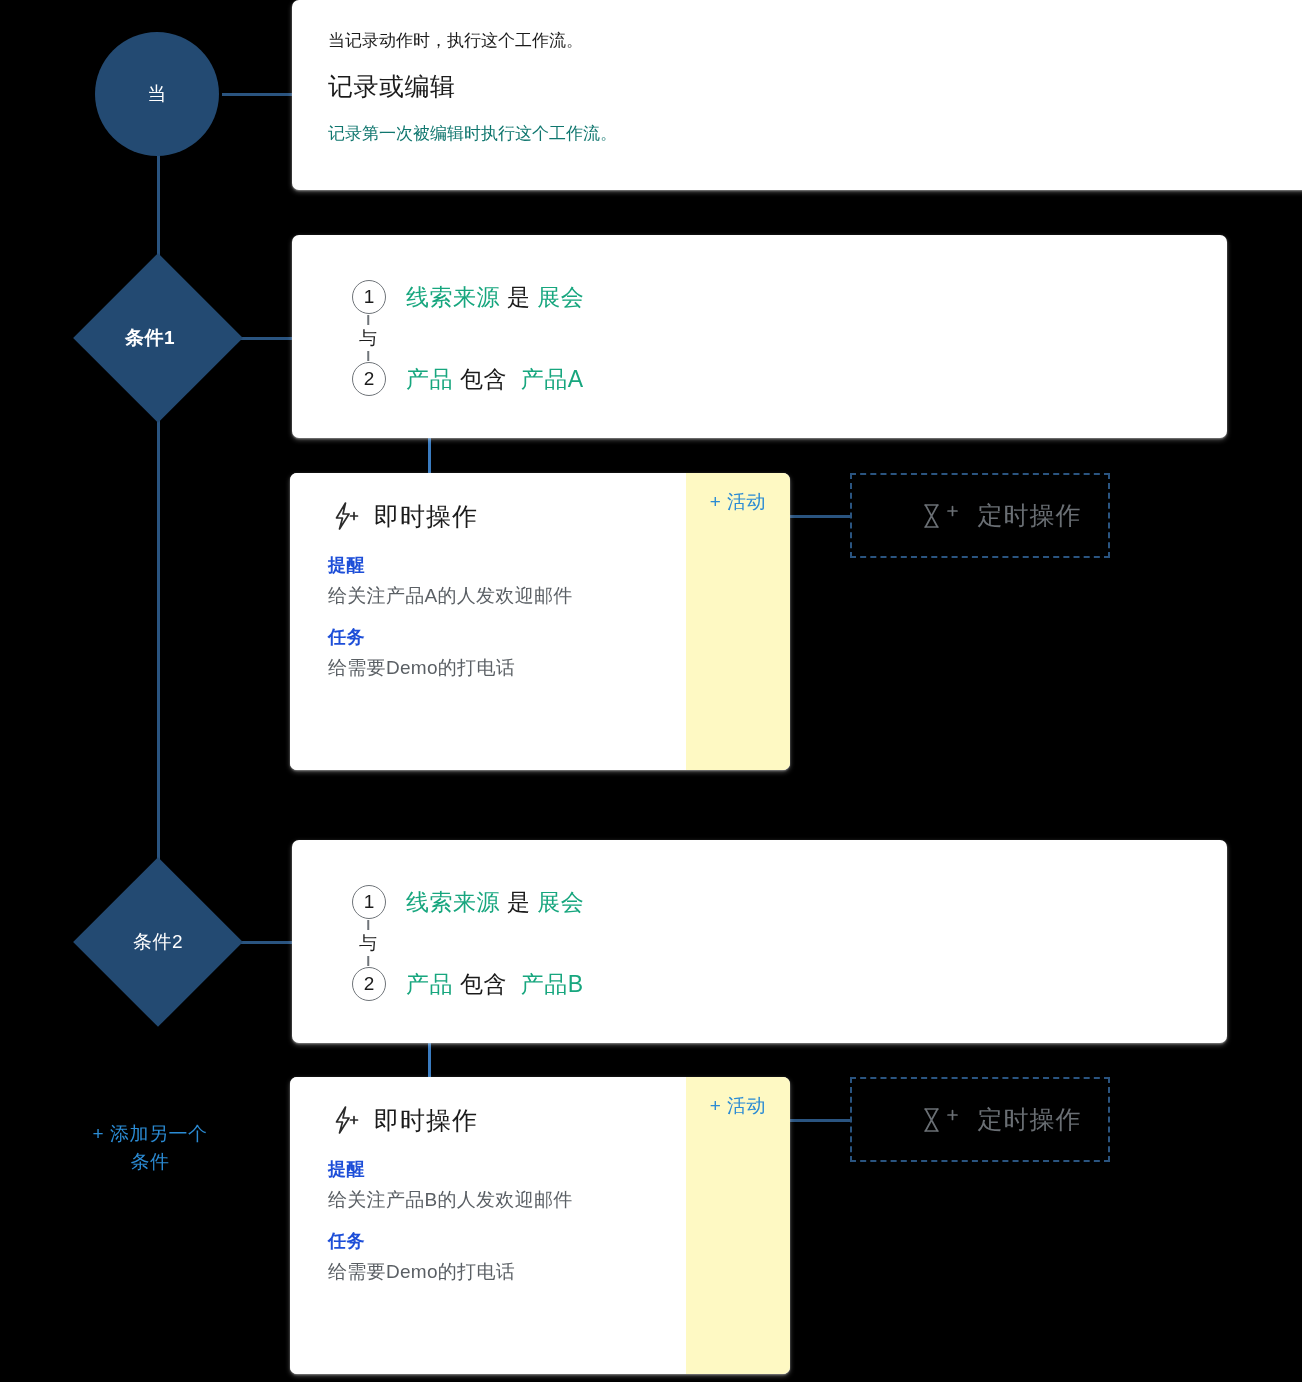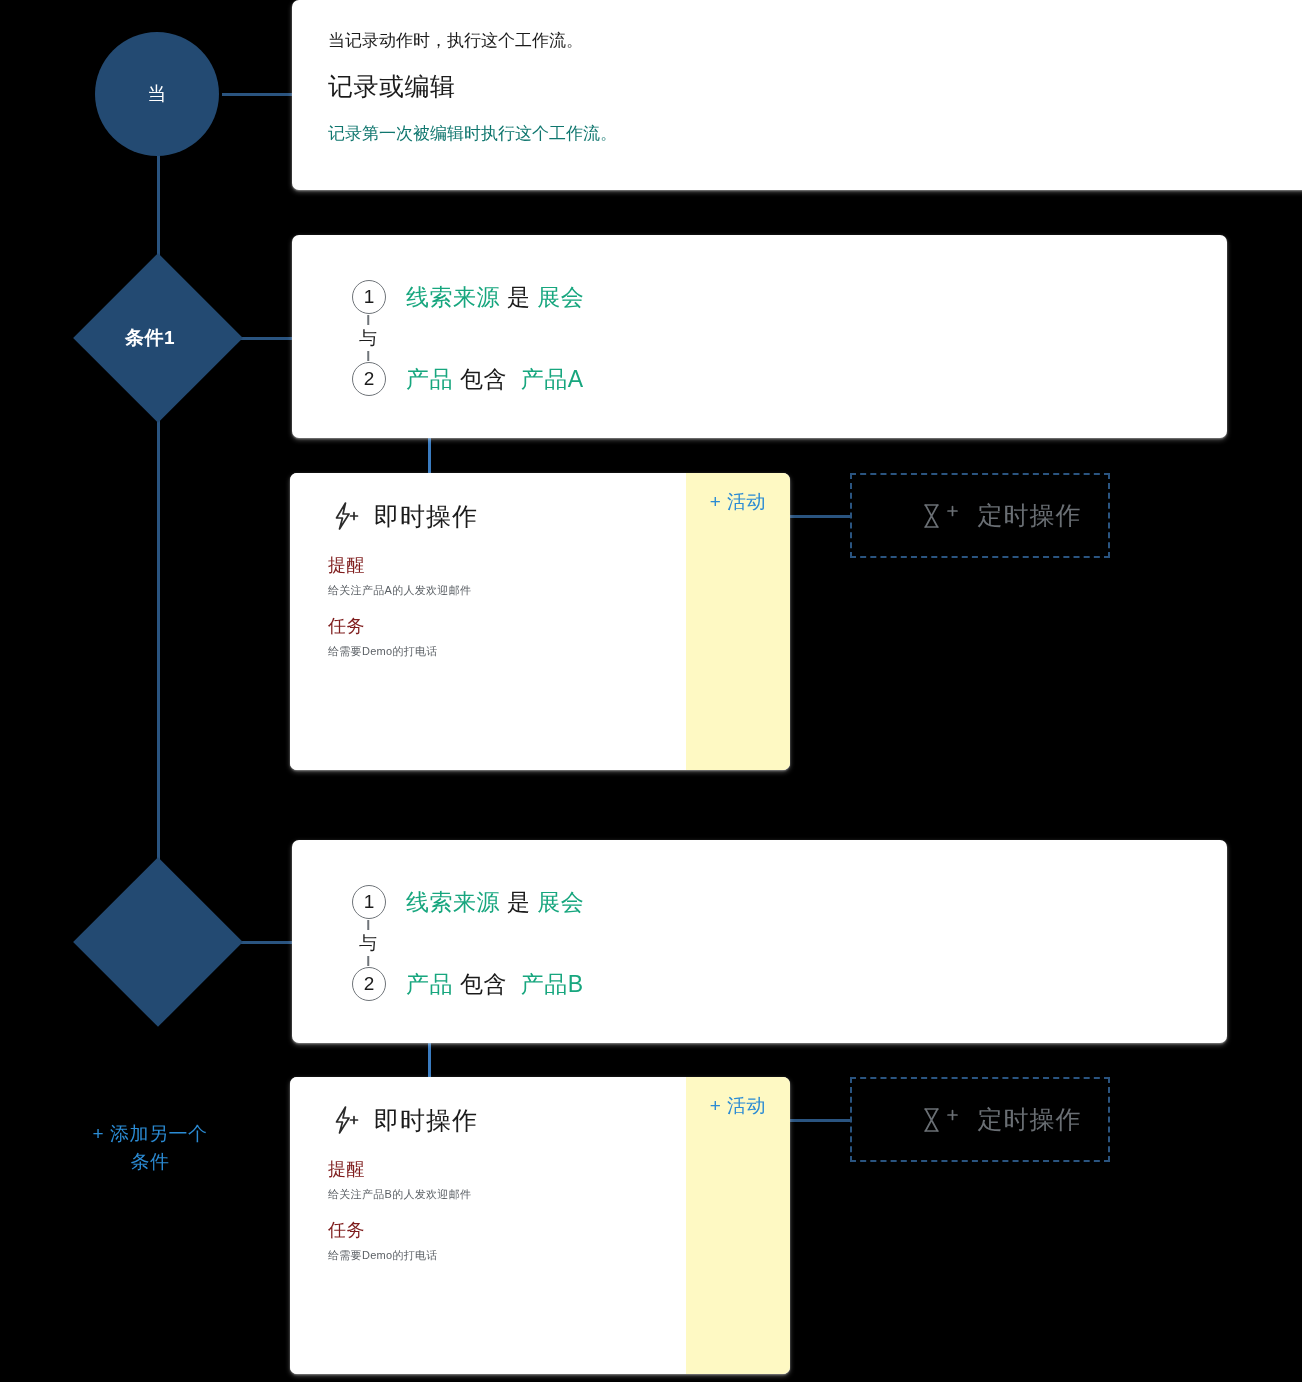--- a/index.html
+++ b/index.html
@@ -68,22 +68,22 @@
   .joiner .vl-bot{bottom:0;height:12px;}
   .joiner .jtext{font-size:18px;color:#1b1b1b;background:#fff;padding:1px 2px;z-index:2;}
 
   
   .action-card{box-sizing:border-box;display:flex;flex-direction:row;}
   .action-body{padding:26px 38px 22px 38px;flex:1 1 auto;background:#fff;}
   .action-head{display:flex;align-items:center;gap:12px;margin-bottom:20px;}
   .action-head-label{font-size:25px;color:#1b1b1b;letter-spacing:1px;}
   .act-group{margin-bottom:16px;}
   .act-group:last-child{margin-bottom:0;}
-  .act-title{font-size:18px;color:#7f1d1d;font-weight:normal;margin-bottom:6px;letter-spacing:.5px;}
-  .act-desc{font-size:11px;color:#5a5f64;letter-spacing:.3px;}
+  .act-title{font-size:18px;color:#1d4ed8;font-weight:bold;margin-bottom:6px;letter-spacing:.5px;}
+  .act-desc{font-size:19px;color:#5a5f64;letter-spacing:.3px;}
   .action-footer{
     background:#fef9c3;padding:16px 24px;
     font-size:19px;color:#2b8bd4;letter-spacing:.5px;
   }
 
   
   .dashed-box{
     position:absolute;box-sizing:border-box;
     border:2.5px dashed #2a5480;
     display:flex;align-items:center;justify-content:center;
@@ -185,20 +185,23 @@
         <path d="M8 5 h13 M8 27 h13 M8.5 5 L20.5 27 M20.5 5 L8.5 27" fill="none" stroke="#6a6f74" stroke-width="1.7" stroke-linecap="round" stroke-linejoin="round"></path>
       </svg>
       <svg width="14" height="14" viewBox="0 0 14 14" style="margin-left:-3px;align-self:flex-start;margin-top:4px;">
         <path d="M2 7 h9 M6.5 2.5 v9" stroke="#6a6f74" stroke-width="1.7" stroke-linecap="round"></path>
       </svg>
     </span>
     <span class="dashed-label">定时操作</span>
   </div>
 
   <div class="node-diamond" style="left:98px;top:882px;width:120px;height:120px;"></div>
+  <div class="node-diamond-label" style="left:78px;top:882px;width:160px;height:120px;">
+    <span>条件2</span>
+  </div>
 
   <div class="card cond-card" style="left:292px;top:840px;width:935px;height:203px;">
     <div class="cond-rows">
       <div class="cond-row">
         <span class="num-circle">1</span>
         <span class="cond-text"><span class="f-field">线索来源</span>&nbsp;<span class="f-op">是</span>&nbsp;<span class="f-val">展会</span></span>
       </div>
       <div class="joiner">
         <span class="vl vl-top"></span>
         <span class="jtext">与</span>

